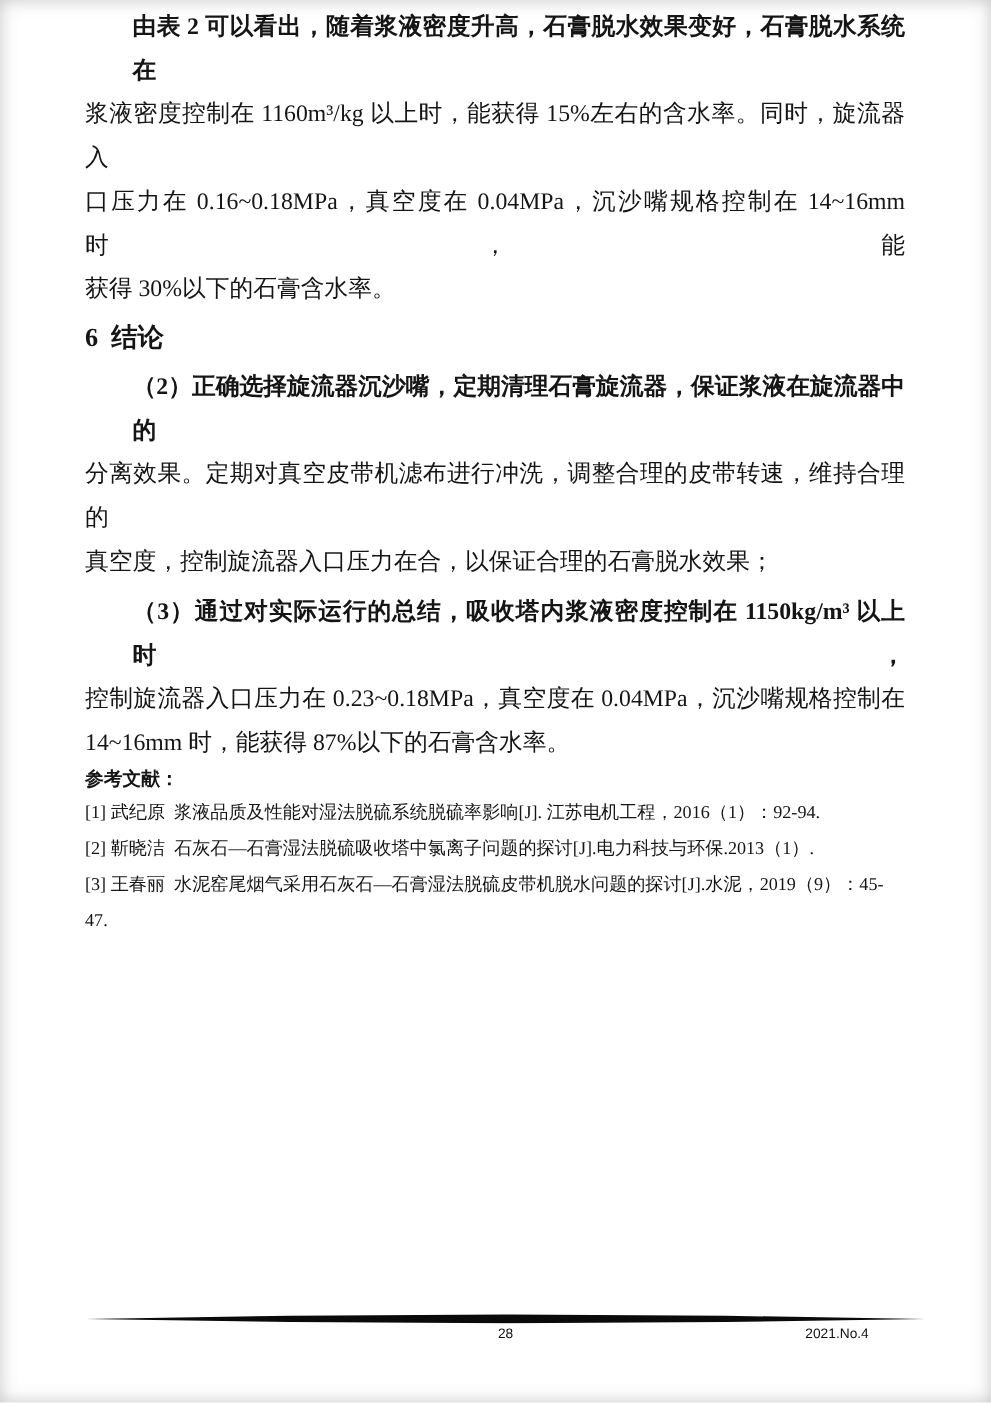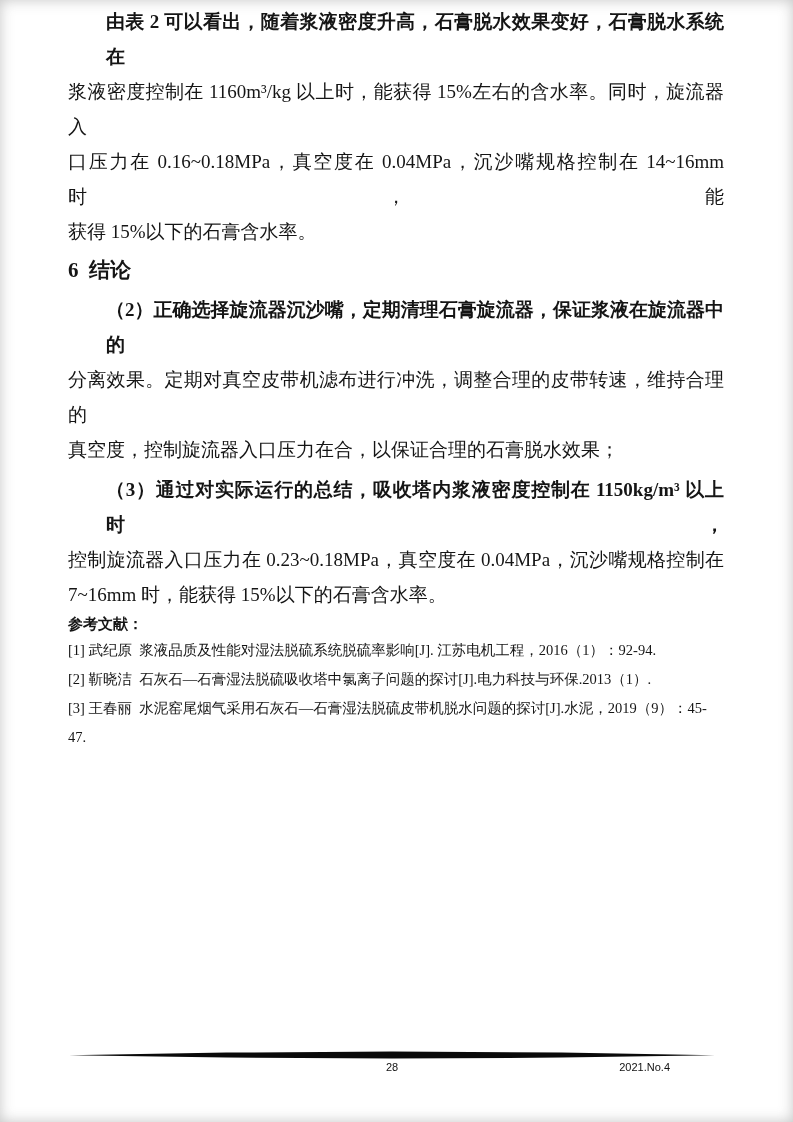--- a/index.html
+++ b/index.html
@@ -55,21 +55,21 @@
     line-height: 24px;
   }
   .ref-line {
     font-size: 14.5px;
     line-height: 29px;
     white-space: pre-wrap;
   }
   .footer {
     position: absolute;
     left: 69px;
-    right: 78px;
+    right: 53px;
     top: 1051px;
   }
   .footer-rule-svg { display: block; width: 100%; height: 8px; }
   .footer-text-row {
     position: relative;
     margin-top: 1px;
     height: 15px;
     font-family: "Liberation Sans", "DejaVu Sans", sans-serif;
     font-size: 11px;
     line-height: 14px;
@@ -90,36 +90,36 @@
 
 <div class="page">
 
 
   <div class="content">
 
     <div class="para">
       <div class="line indent">由表 2 可以看出，随着浆液密度升高，石膏脱水效果变好，石膏脱水系统在</div>
       <div class="line">浆液密度控制在 1160m³/kg 以上时，能获得 15%左右的含水率。同时，旋流器入</div>
       <div class="line">口压力在 0.16~0.18MPa，真空度在 0.04MPa，沉沙嘴规格控制在 14~16mm 时，能</div>
-      <div class="line last">获得 15%以下的石膏含水率。</div>
+      <div class="line last">获得 30%以下的石膏含水率。</div>
     </div>
 
     <h2 class="section-heading">6  结论</h2>
 
 
     <div class="para gap">
       <div class="line indent">（2）正确选择旋流器沉沙嘴，定期清理石膏旋流器，保证浆液在旋流器中的</div>
       <div class="line">分离效果。定期对真空皮带机滤布进行冲洗，调整合理的皮带转速，维持合理的</div>
       <div class="line last">真空度，控制旋流器入口压力在合，以保证合理的石膏脱水效果；</div>
     </div>
 
     <div class="para gap">
       <div class="line indent">（3）通过对实际运行的总结，吸收塔内浆液密度控制在 1150kg/m³ 以上时，</div>
       <div class="line">控制旋流器入口压力在 0.23~0.18MPa，真空度在 0.04MPa，沉沙嘴规格控制在</div>
-      <div class="line last">7~16mm 时，能获得 15%以下的石膏含水率。</div>
+      <div class="line last">14~16mm 时，能获得 87%以下的石膏含水率。</div>
     </div>
 
     <div class="refs-heading">参考文献：</div>
 
     <div>
       <div class="ref-line">[1] 武纪原  浆液品质及性能对湿法脱硫系统脱硫率影响[J]. 江苏电机工程，2016（1）：92-94.</div>
       <div class="ref-line">[2] 靳晓洁  石灰石—石膏湿法脱硫吸收塔中氯离子问题的探讨[J].电力科技与环保.2013（1）.</div>
       <div class="ref-line">[3] 王春丽  水泥窑尾烟气采用石灰石—石膏湿法脱硫皮带机脱水问题的探讨[J].水泥，2019（9）：45-47.</div>
     </div>
 

